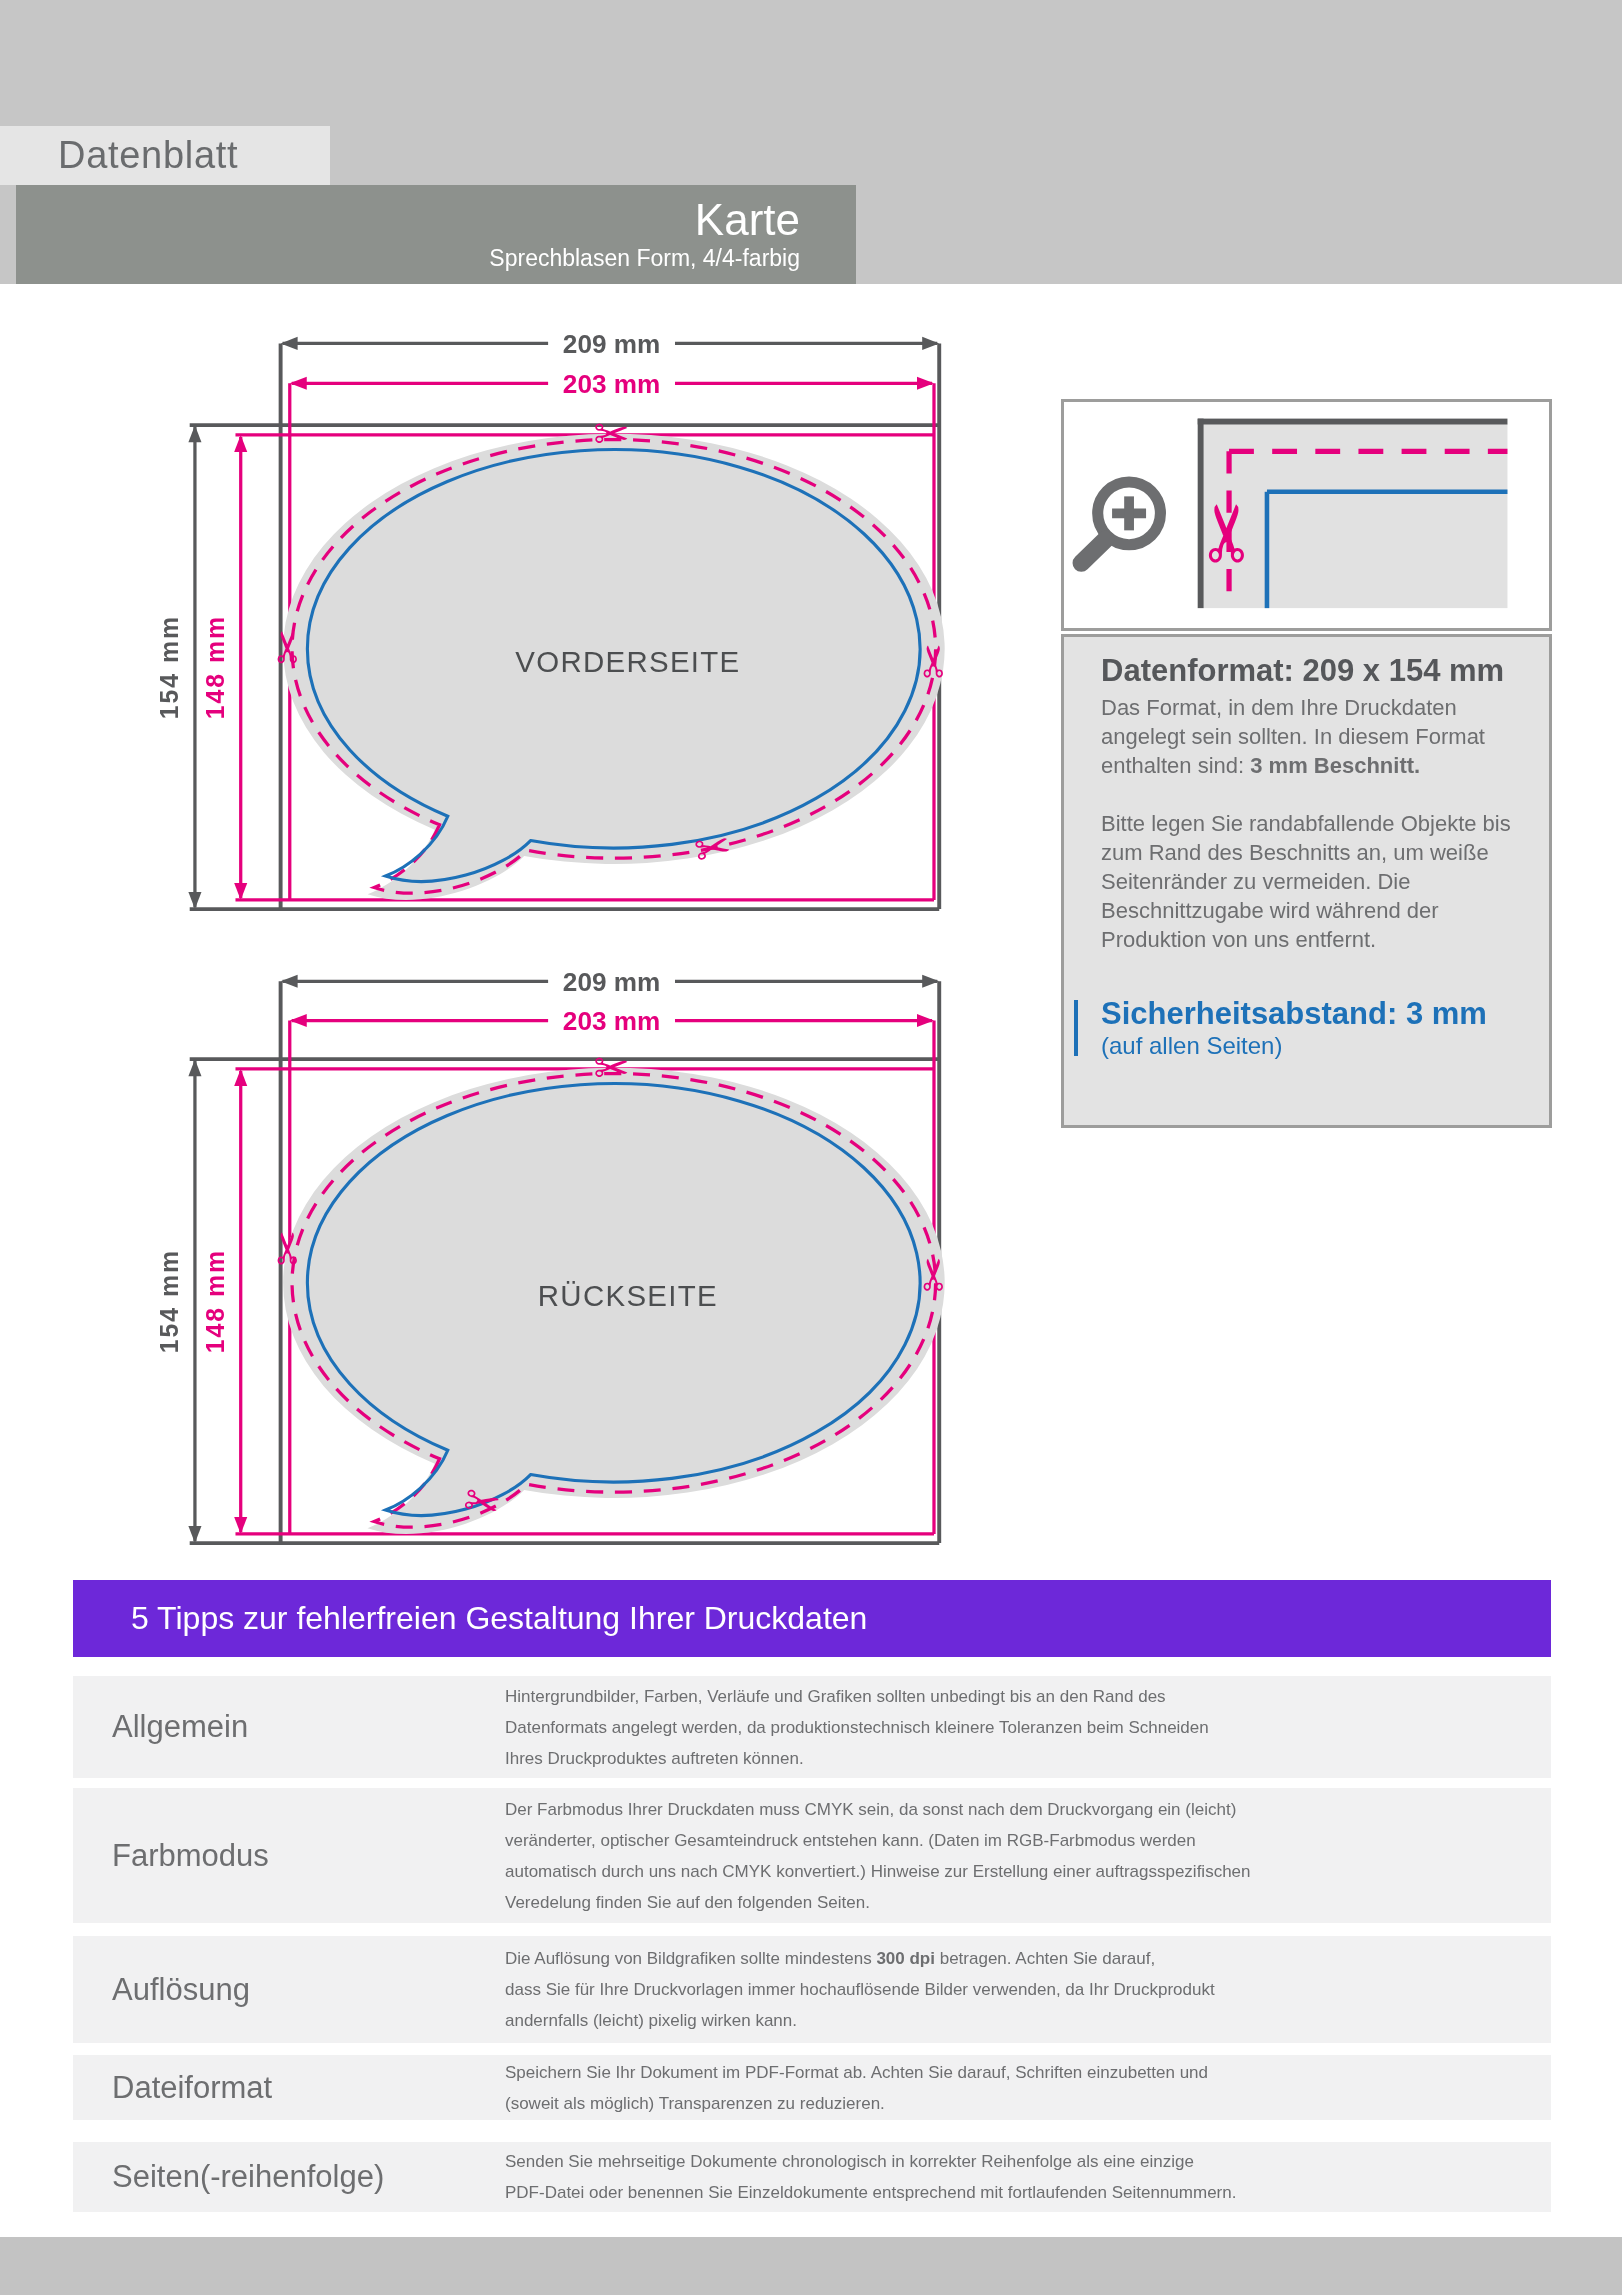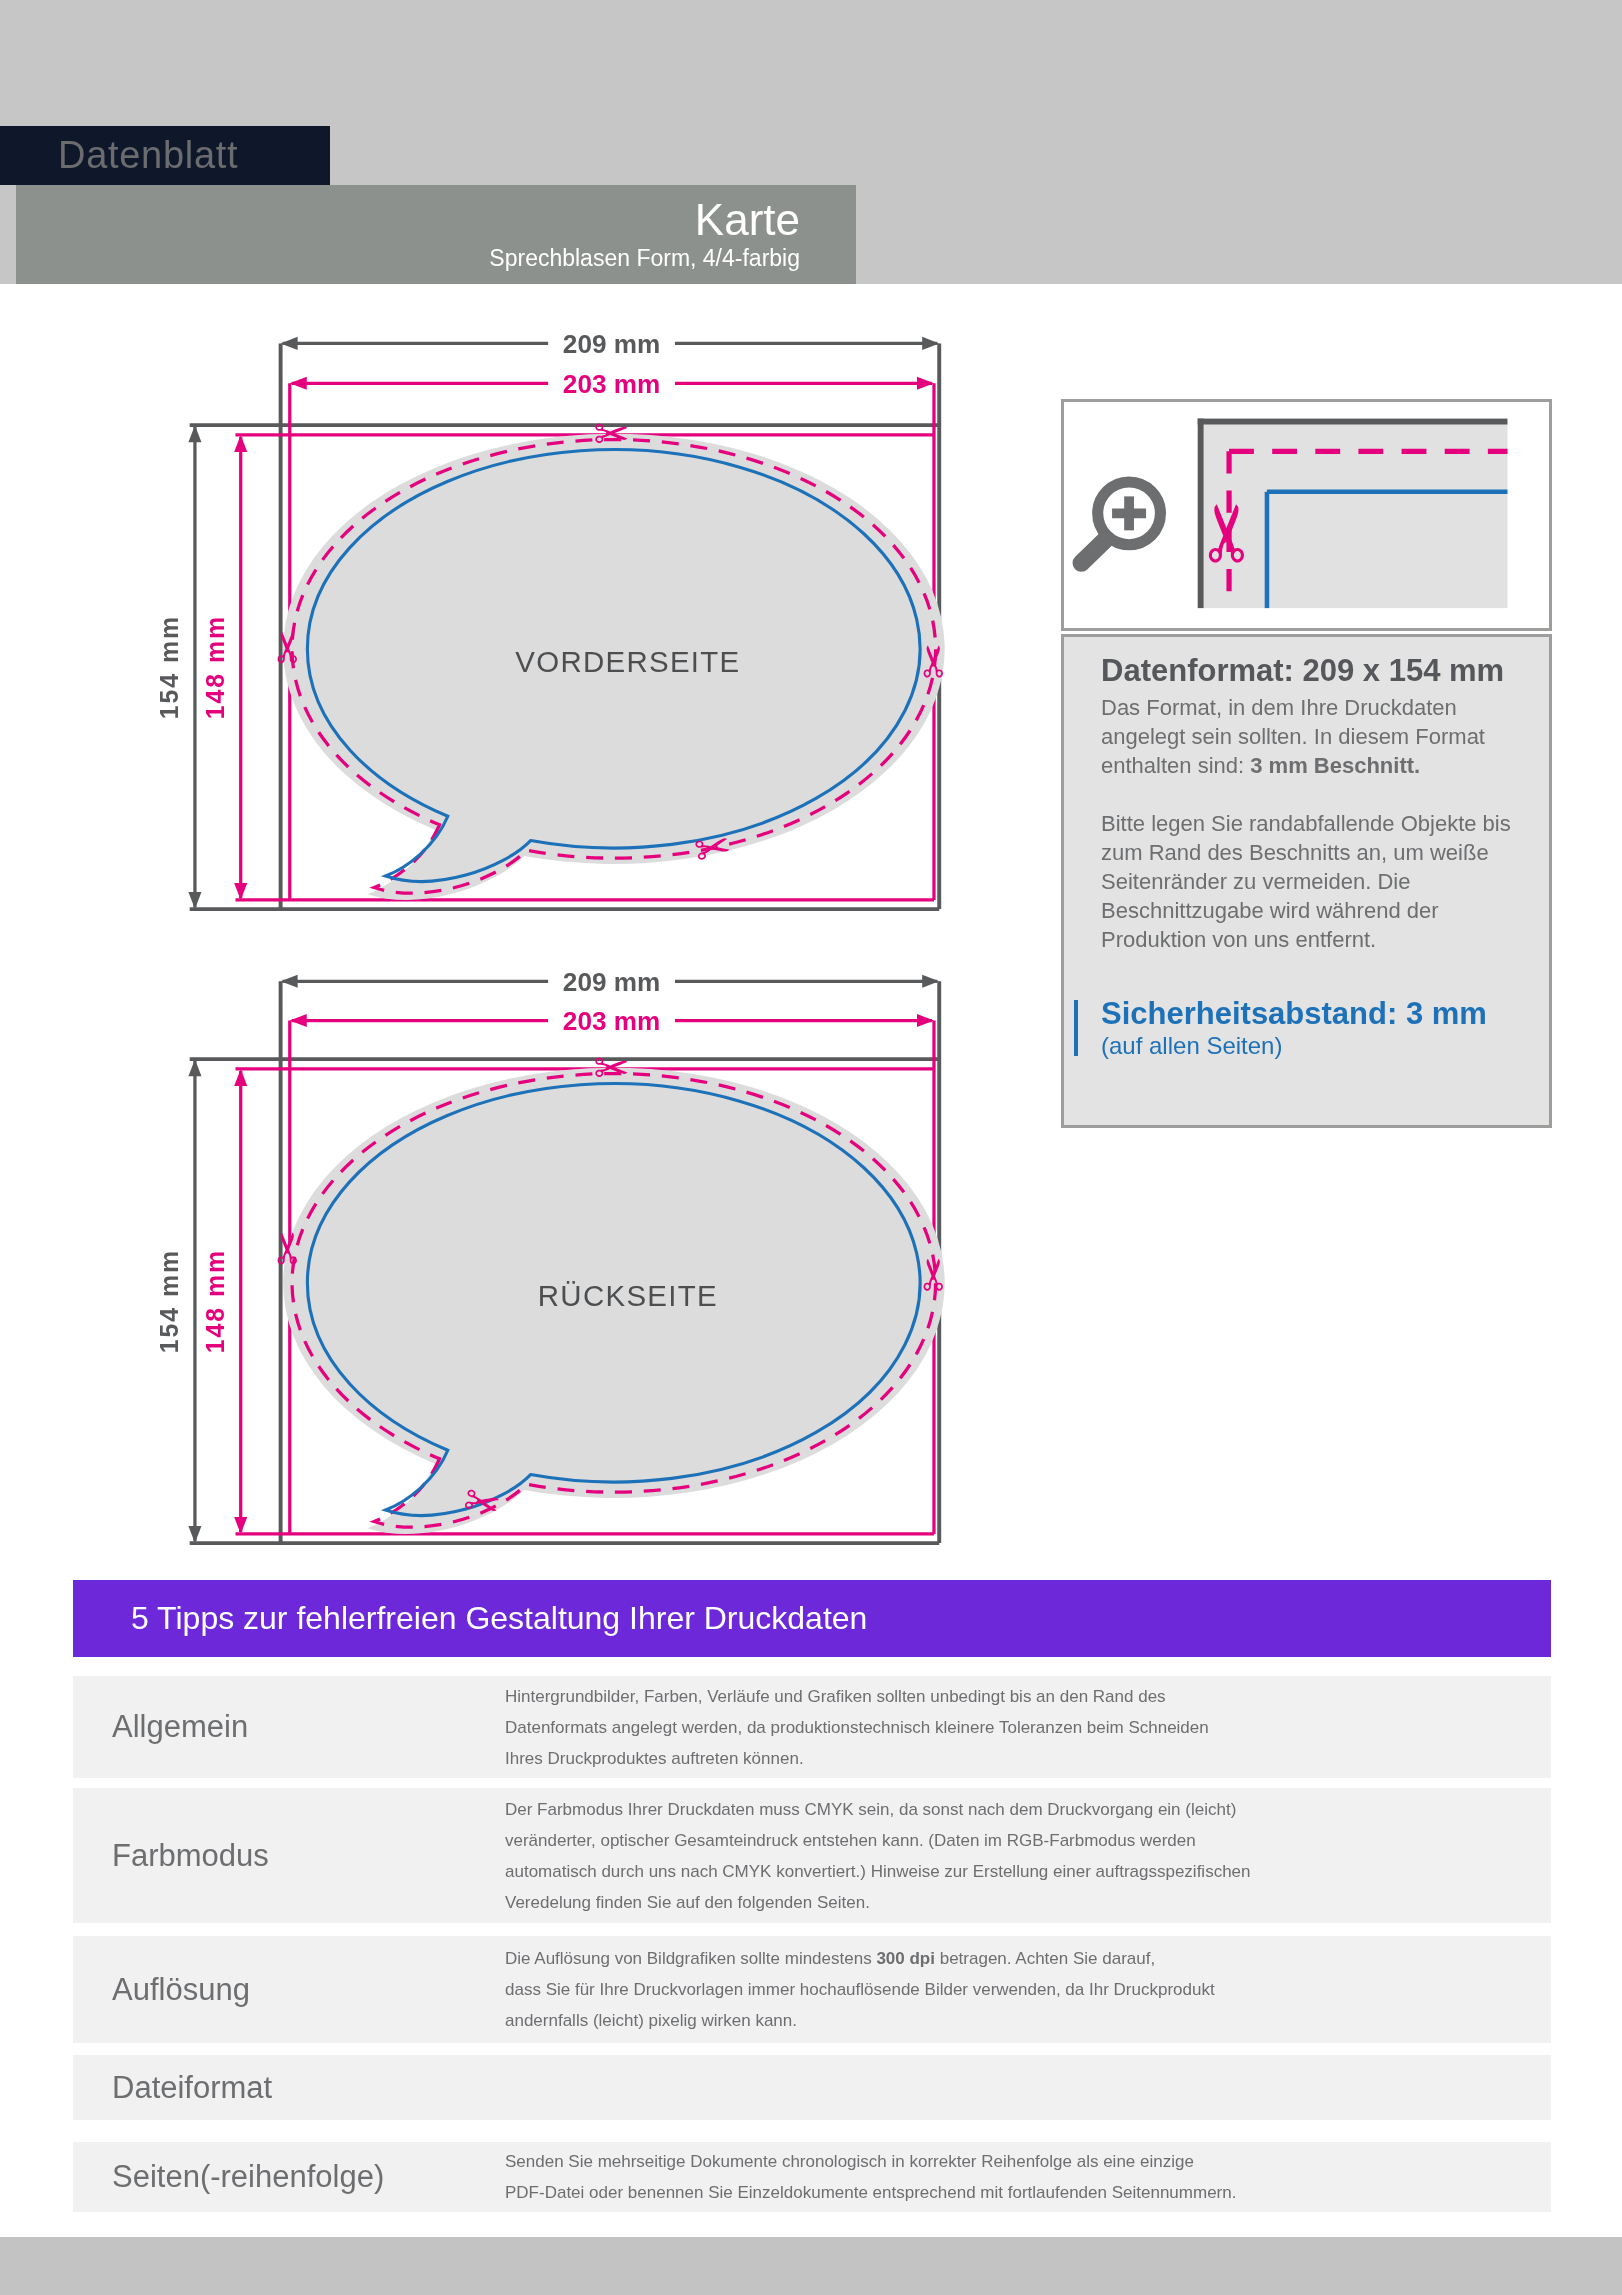--- a/index.html
+++ b/index.html
@@ -2,21 +2,21 @@
 <html style="font-size:10.5px"><head>
 <meta charset="utf-8">
 <style>
   html,body{margin:0;padding:0;}
   body{width:1623px;height:2295px;position:relative;background:#ffffff;
        font-family:"Liberation Sans", sans-serif;overflow:hidden;}
   .abs{position:absolute;}
 
   
   .top-strip{left:0;top:0;width:1623px;height:284px;background:#c6c6c6;}
-  .datenblatt-box{left:0;top:126px;width:330px;height:59px;background:#0f172a;
+  .datenblatt-box{left:0;top:126px;width:330px;height:59px;background:#e5e5e5;
       display:flex;align-items:center;}
   .datenblatt-box span{padding-left:58px;font-size:38px;color:#6a6c6e;letter-spacing:0.7px;}
   .karte-bar{left:16px;top:185px;width:840px;height:99px;background:#8d918d;
       display:flex;flex-direction:column;justify-content:center;align-items:flex-end;
       padding-right:56px;box-sizing:border-box;color:#ffffff;}
   .karte-title{font-size:44px;line-height:48px;}
   .karte-sub{font-size:23px;line-height:29px;}
 
   
   .info-box{left:1061px;top:399px;width:491px;height:232px;background:#ffffff;
@@ -247,20 +247,22 @@
 Veredelung finden Sie  auf den folgenden Seiten.</span><b></b><span></span></div>
 </div>
 <div class="abs tip-row r3">
   <div class="tip-label">Auflösung</div>
   <div class="tip-text"><span>Die Auflösung von Bildgrafiken sollte mindestens </span><b>300 dpi</b><span> betragen. Achten Sie darauf,
 dass Sie für Ihre Druckvorlagen immer hochauflösende Bilder verwenden, da Ihr Druckprodukt
 andernfalls (leicht) pixelig wirken kann.</span></div>
 </div>
 <div class="abs tip-row r4">
   <div class="tip-label">Dateiformat</div>
+  <div class="tip-text"><span>Speichern Sie Ihr Dokument im PDF-Format ab. Achten Sie darauf, Schriften einzubetten und
+(soweit als möglich) Transparenzen zu reduzieren.</span><b></b><span></span></div>
 </div>
 <div class="abs tip-row r5">
   <div class="tip-label">Seiten(-reihenfolge)</div>
   <div class="tip-text"><span>Senden Sie mehrseitige Dokumente chronologisch in korrekter Reihenfolge als eine einzige
 PDF-Datei oder benennen Sie Einzeldokumente entsprechend mit fortlaufenden Seitennummern.</span><b></b><span></span></div>
 </div>
 
 <div class="abs footer-strip"></div>
 
 

